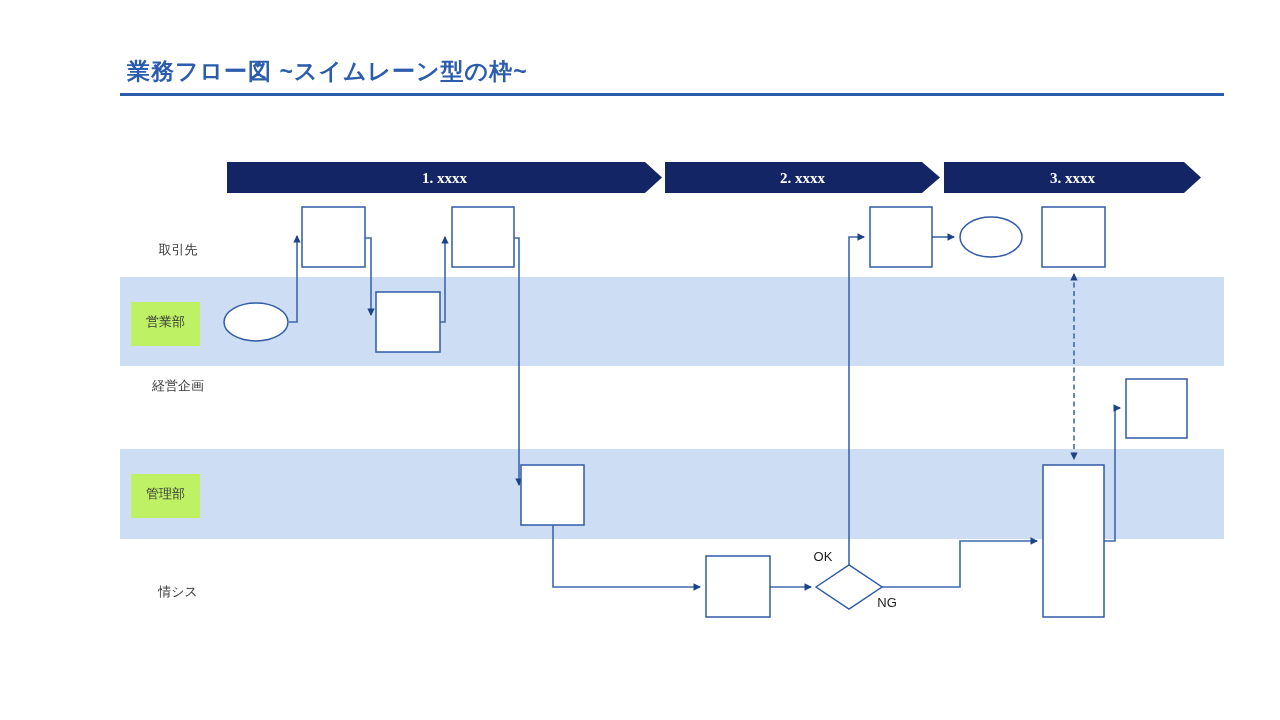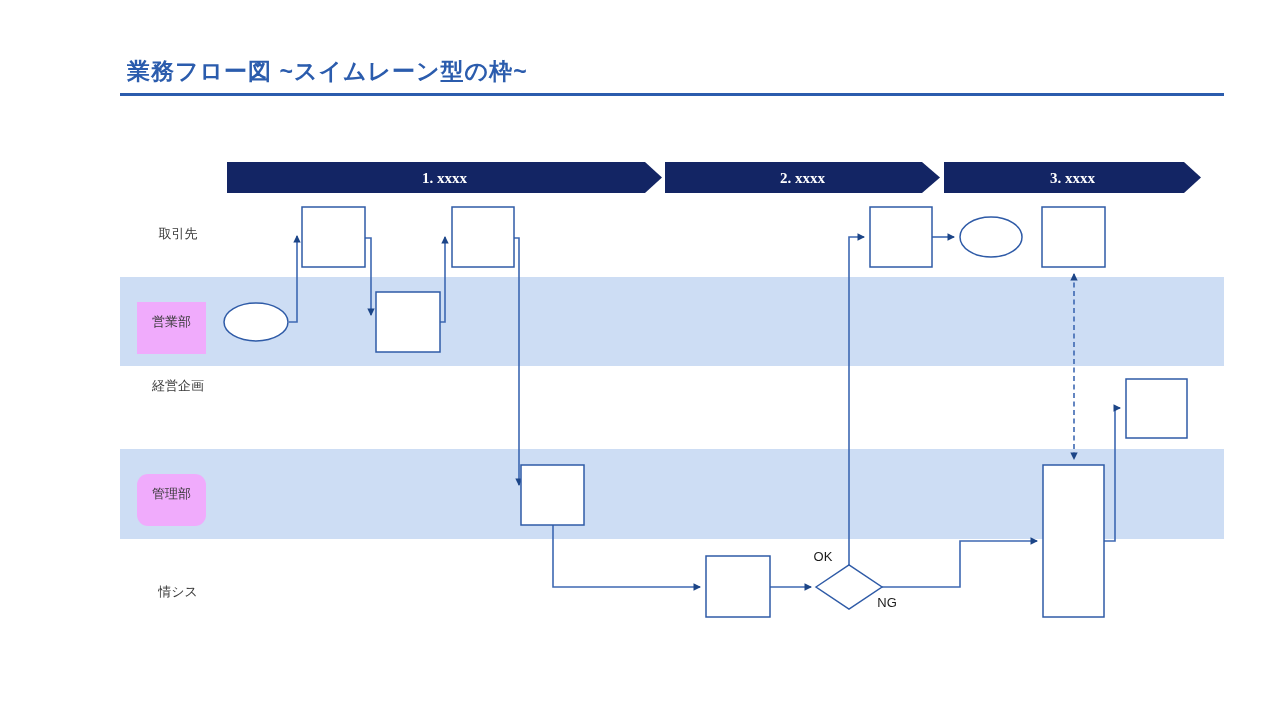--- a/index.html
+++ b/index.html
@@ -27,27 +27,27 @@
   }
   .band-sales  { top: 277px; height: 89px; }
   .band-admin  { top: 449px; height: 90px; }
 
   .lane-label {
     position: absolute; left: 96px; width: 100px; height: 20px;
     font-size: 13px; color: #3a3a3a; text-align: center; line-height: 20px;
     z-index: 3;
   }
   .lane-label.boxed {
-    left: 105px; width: 69px; height: 52px; line-height: 40px;
-    background: #f0abfc;
+    left: 99px; width: 69px; height: 44px; line-height: 40px;
+    background: #bef264;
   }
-  .label-client   { top: 224px; }
+  .label-client   { top: 240px; }
   .label-sales    { top: 302px; }
   .label-planning { top: 376px; }
-  .label-admin    { top: 474px; border-radius: 11px; }
+  .label-admin    { top: 474px; }
   .label-it       { top: 582px; }
 
   #diagram-svg { position: absolute; left: 0; top: 0; z-index: 2; }
 </style>
 </head>
 <body>
 
 <div class="page">
   <h1 class="page-title">業務フロー図 ~スイムレーン型の枠~</h1>
   <div class="title-rule"></div>

